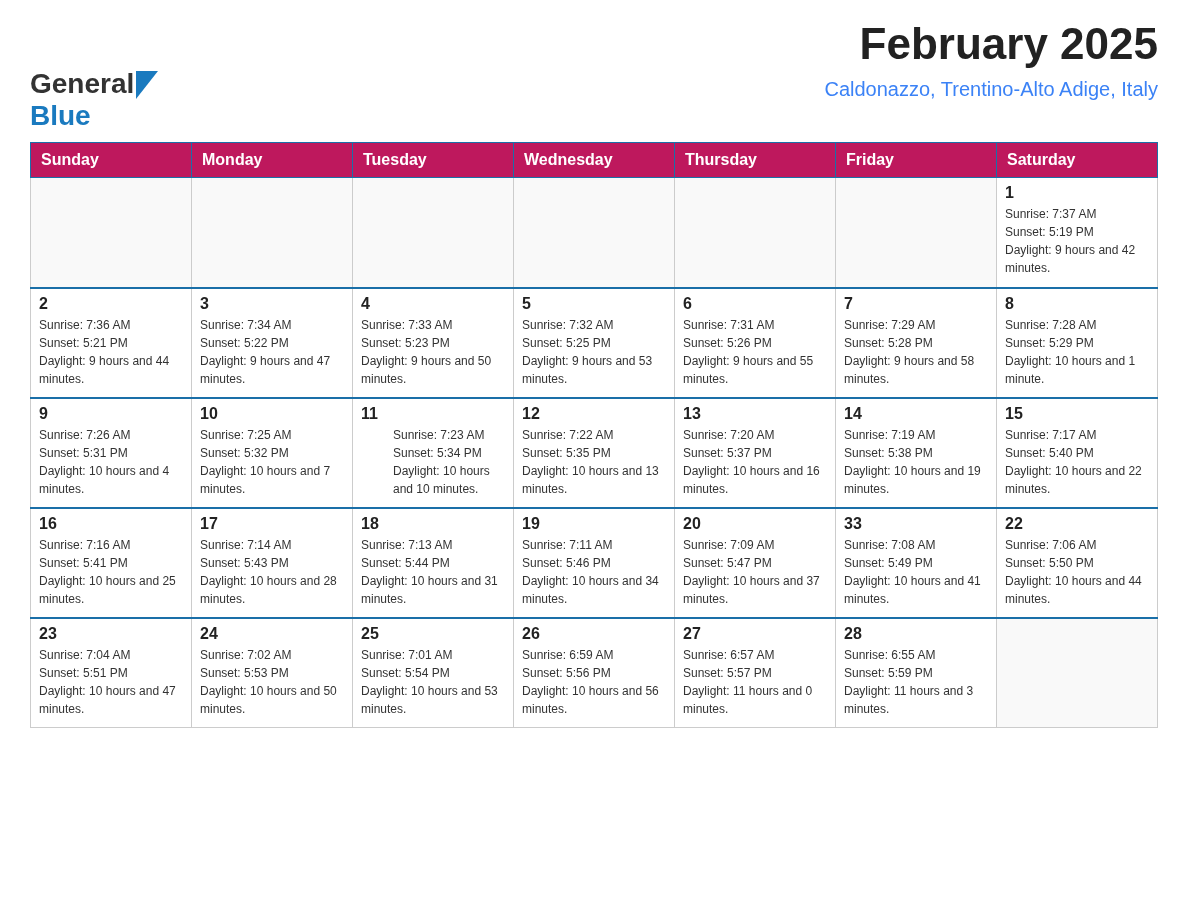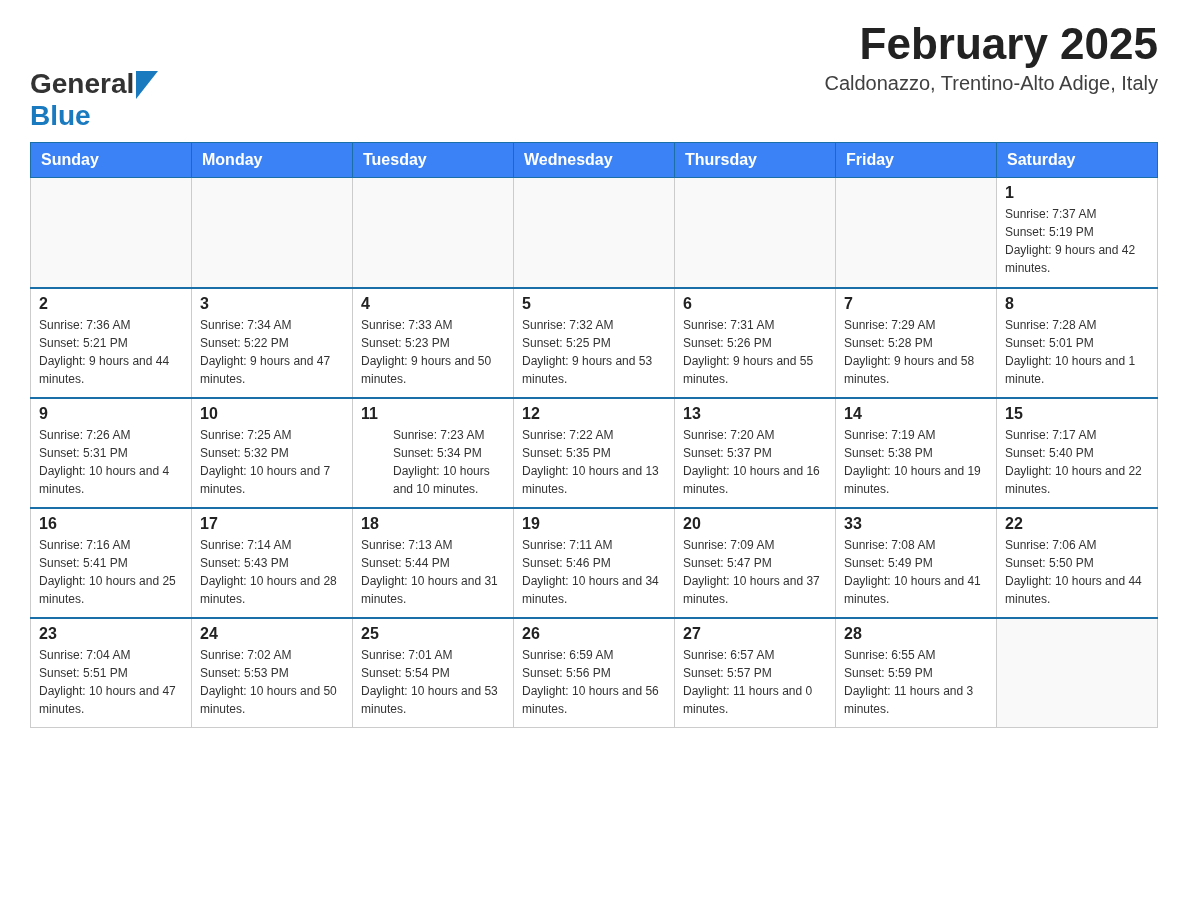--- a/index.html
+++ b/index.html
@@ -40,30 +40,30 @@
       text-align: right;
     }
     .title-month {
       font-size: 44px;
       font-weight: bold;
       color: #222;
       line-height: 1.1;
     }
     .title-location {
       font-size: 20px;
-      color: #404040;
-      margin-top: 4px;
+      color: #3b82f6;
+      margin-top: 10px;
     }
     .calendar {
       width: 100%;
       border-collapse: collapse;
       margin-top: 10px;
     }
     .calendar th {
-      background-color: #3b82f6;
+      background-color: #be185d;
       color: #fff;
       text-align: left;
       padding: 8px 10px;
       font-size: 16px;
       font-weight: bold;
       border: 1px solid #1a6fa8;
     }
     .calendar td {
       vertical-align: top;
       border: 1px solid #ccc;
@@ -174,21 +174,21 @@
         </td>
         <td>
           <span class="day-number">7</span>
           <div class="day-info" style="white-space: pre-line;">Sunrise: 7:29 AM
 Sunset: 5:28 PM
 Daylight: 9 hours and 58 minutes.</div>
         </td>
         <td>
           <span class="day-number">8</span>
           <div class="day-info" style="white-space: pre-line;">Sunrise: 7:28 AM
-Sunset: 5:01 PM
+Sunset: 5:29 PM
 Daylight: 10 hours and 1 minute.</div>
         </td>
       </tr>
       <tr class="row-divider">
         <td>
           <span class="day-number">9</span>
           <div class="day-info" style="white-space: pre-line;">Sunrise: 7:26 AM
 Sunset: 5:31 PM
 Daylight: 10 hours and 4 minutes.</div>
         </td>

